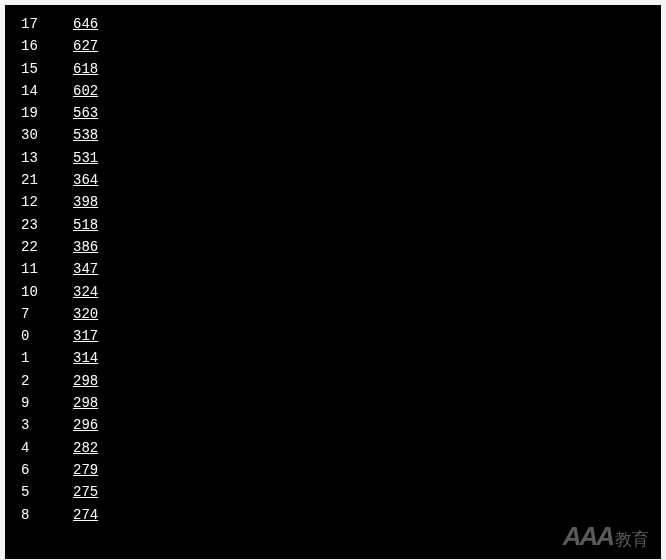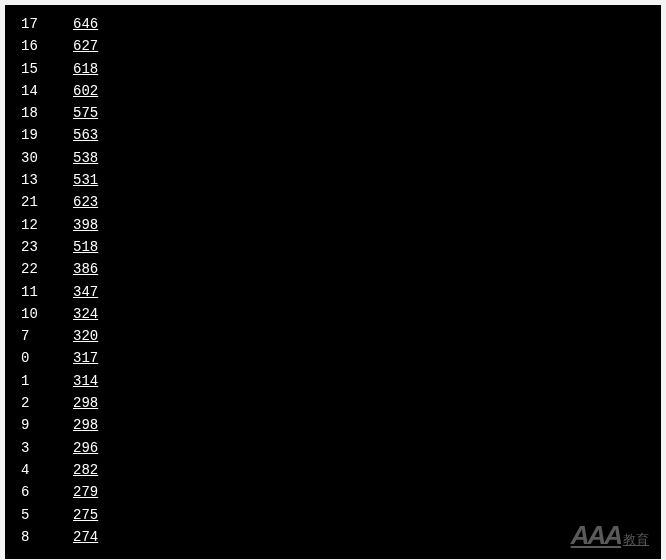--- a/index.html
+++ b/index.html
@@ -40,47 +40,45 @@
     }
     .watermark {
       position: absolute;
       bottom: 8px;
       right: 12px;
       color: #5a5a5a;
       font-family: "Arial", sans-serif;
       display: flex;
       align-items: baseline;
       pointer-events: none;
-      text-decoration: underline;
     }
     .watermark .big {
       font-size: 26px;
       font-weight: 600;
       letter-spacing: -2px;
       font-style: italic;
     }
     .watermark .small {
-      font-size: 13px;
+      font-size: 17px;
       margin-left: 2px;
     }
   </style>
 </head>
 <body>
 
 <div class="terminal">
   <div id="rows-container">
       <div class="row"><span class="col1">17</span><span class="col2">646</span></div>
       <div class="row"><span class="col1">16</span><span class="col2">627</span></div>
       <div class="row"><span class="col1">15</span><span class="col2">618</span></div>
       <div class="row"><span class="col1">14</span><span class="col2">602</span></div>
-      <div class="row"><span class="col1">18</span><span class="col2">575</span></div>
       <div class="row"><span class="col1">19</span><span class="col2">563</span></div>
       <div class="row"><span class="col1">30</span><span class="col2">538</span></div>
       <div class="row"><span class="col1">13</span><span class="col2">531</span></div>
-      <div class="row"><span class="col1">21</span><span class="col2">623</span></div>
+      <div class="row"><span class="col1">21</span><span class="col2">364</span></div>
       <div class="row"><span class="col1">12</span><span class="col2">398</span></div>
       <div class="row"><span class="col1">23</span><span class="col2">518</span></div>
       <div class="row"><span class="col1">22</span><span class="col2">386</span></div>
       <div class="row"><span class="col1">11</span><span class="col2">347</span></div>
       <div class="row"><span class="col1">10</span><span class="col2">324</span></div>
       <div class="row"><span class="col1">7</span><span class="col2">320</span></div>
       <div class="row"><span class="col1">0</span><span class="col2">317</span></div>
       <div class="row"><span class="col1">1</span><span class="col2">314</span></div>
       <div class="row"><span class="col1">2</span><span class="col2">298</span></div>
       <div class="row"><span class="col1">9</span><span class="col2">298</span></div>

